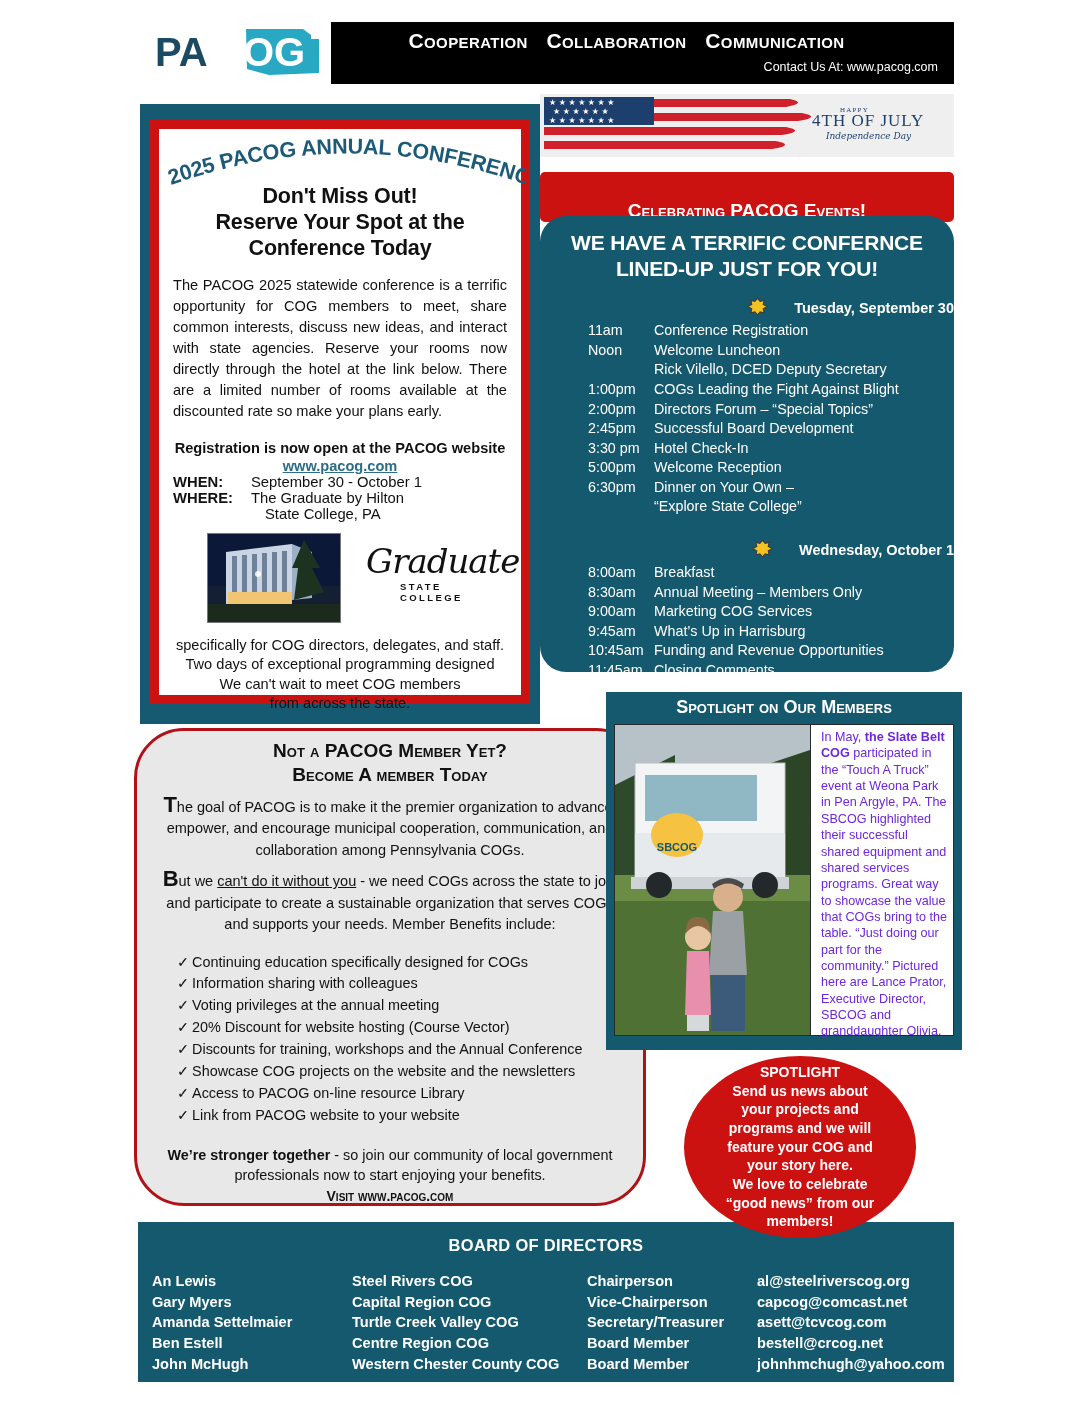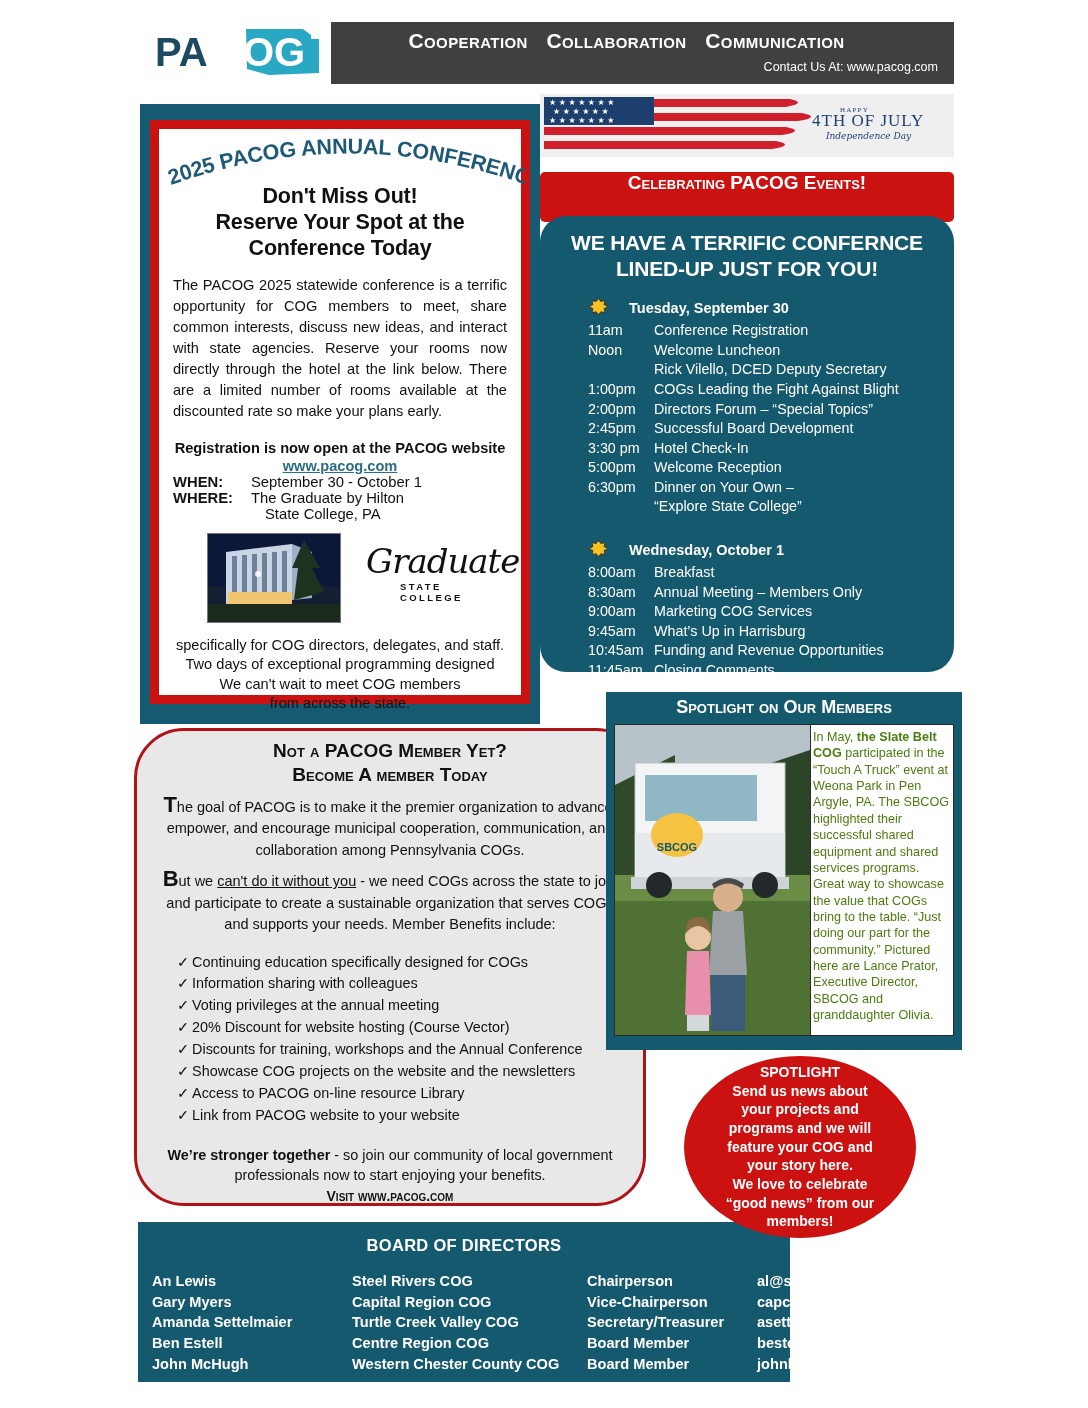--- a/index.html
+++ b/index.html
@@ -9,21 +9,21 @@
     font-family:"Liberation Sans","DejaVu Sans",sans-serif;
     color:#111;
   }
   .page{position:absolute;inset:0;}
 
   
   .header{position:absolute;left:0;top:22px;width:1088px;height:62px;}
   .logo-box{position:absolute;left:146px;top:0;width:185px;height:62px;background:#fff;z-index:3;
             display:flex;align-items:center;justify-content:center;}
   .logo-svg{display:block;}
-  .header-bar{position:absolute;left:313px;top:0;width:641px;height:62px;background:#404040;}
+  .header-bar{position:absolute;left:313px;top:0;width:641px;height:62px;background:#000000;}
   .header-tagline{position:absolute;left:0;right:14px;top:7px;text-align:center;
      color:#fff;font-size:21px;font-weight:bold;letter-spacing:.4px;}
   .sc{font-variant:small-caps;}
   .header-contact{position:absolute;right:16px;top:38px;color:#fff;font-size:12.5px;}
 
   
   .conf-shadow{position:absolute;left:140px;top:104px;width:400px;height:620px;background:#155a70;}
   .conf-card{position:absolute;left:150px;top:120px;width:380px;height:584px;
       background:#fff;border:9px solid #cc1111;box-sizing:border-box;}
   .conf-inner{position:absolute;left:0;top:0;right:0;bottom:0;padding:8px 14px 0 14px;}
@@ -53,29 +53,29 @@
      letter-spacing:-1px;color:#111;display:block;margin-top:6px;}
   .grad-logo .gs{font-size:9.5px;letter-spacing:2.4px;font-weight:bold;color:#111;
      margin-left:34px;display:block;}
 
   .conf-foot{margin-top:13px;text-align:center;font-size:14.6px;line-height:1.34;}
 
   
   .flag{position:absolute;left:540px;top:94px;width:414px;height:63px;background:#efefef;overflow:hidden;}
   
   .celebrate{position:absolute;left:540px;top:172px;width:414px;height:50px;background:#cc1111;
-     border-radius:5px;color:#fff;display:flex;align-items:flex-start;justify-content:center;
+     border-radius:5px;color:#fff;display:flex;align-items:flex-end;justify-content:center;
      font-size:19px;font-weight:bold;}
 
   
   .sched{position:absolute;left:540px;top:216px;width:414px;height:456px;background:#14596e;
      border-radius:26px;color:#fff;padding:14px 0 0 0;box-sizing:border-box;}
   .sched-title{text-align:center;font-size:21px;font-weight:bold;line-height:1.22;
      letter-spacing:-.2px;padding:0 14px;}
-  .day{display:flex;align-items:center;gap:20px;margin:16px 0 3px 48px;}
+  .day{display:flex;align-items:center;gap:26px;margin:16px 0 3px 48px;justify-content:flex-end;}
   .star{width:21px;height:21px;flex:none;}
   .day-label{font-size:14.5px;font-weight:bold;}
   .ev{display:flex;margin-left:48px;font-size:14.3px;line-height:1.37;}
   .ev .t{width:66px;flex:none;}
   .ev .d{flex:1;}
   .ev.cont .t{visibility:hidden;}
   .day2{margin-top:22px;}
 
   
   .member{position:absolute;left:134px;top:728px;width:512px;height:478px;
@@ -93,29 +93,29 @@
   .visit{font-weight:bold;font-size:14px;display:block;margin-top:1px;}
 
   
   .spot{position:absolute;left:606px;top:692px;width:356px;height:358px;background:#14596e;}
   .spot-title{height:30px;display:flex;align-items:center;justify-content:center;color:#fff;
      font-size:18px;font-weight:bold;}
   .spot-body{position:absolute;left:8px;top:32px;right:8px;bottom:14px;display:flex;gap:0;}
   .spot-photo{width:195px;border:1px solid #2a2a2a;position:relative;overflow:hidden;
      background:linear-gradient(#b9c3c9 0%,#9fb0b4 38%,#5c7a3d 60%,#44692e 100%);}
   .spot-text{flex:1;background:#fff;border:1px solid #2a2a2a;border-left:none;
-     font-size:12.6px;line-height:1.30;padding:4px 4px 0 2px;box-sizing:border-box;color:#4d7c0f;}
+     font-size:12.6px;line-height:1.30;padding:4px 4px 0 10px;box-sizing:border-box;color:#6d28d9;}
 
   
   .oval{position:absolute;left:684px;top:1056px;width:232px;height:182px;background:#cc1111;
      border-radius:50%;color:#fff;display:flex;align-items:center;justify-content:center;
      text-align:center;font-size:14px;font-weight:bold;line-height:1.33;z-index:6;}
 
   
-  .board{position:absolute;left:138px;top:1222px;width:652px;height:160px;background:#14596e;color:#fff;}
+  .board{position:absolute;left:138px;top:1222px;width:816px;height:160px;background:#14596e;color:#fff;}
   .board-title{text-align:center;font-size:16.5px;font-weight:bold;padding-top:14px;letter-spacing:.3px;}
   .board-rows{margin-top:16px;padding-left:14px;font-size:14.6px;font-weight:bold;line-height:1.42;}
   .brow{display:flex;}
   .c1{width:200px;flex:none;}
   .c2{width:235px;flex:none;}
   .c3{width:170px;flex:none;}
   .c4{flex:1;}
 </style>
 </head>
 <body>

